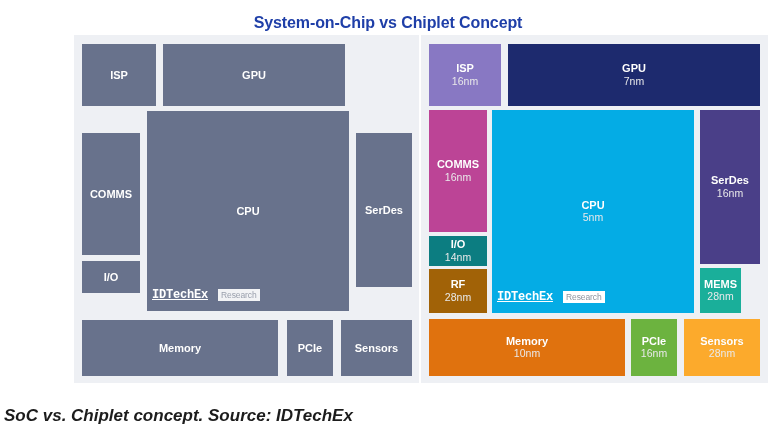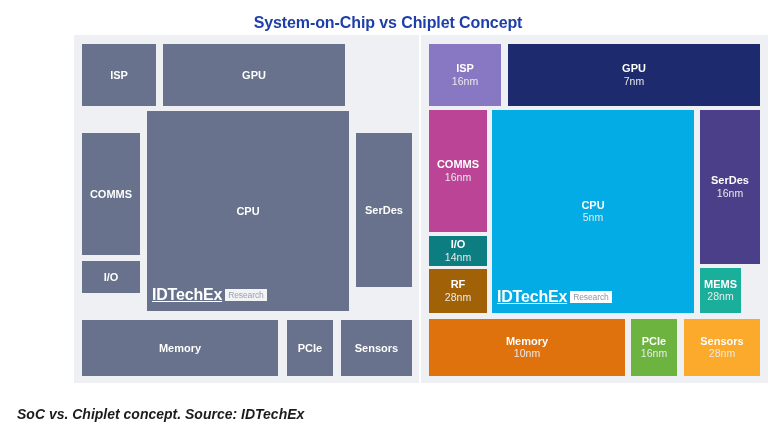--- a/index.html
+++ b/index.html
@@ -50,39 +50,40 @@
   }
   .soc .nm{font-size:11px;}
 
   
   .wm{
     position:absolute;
     display:flex;align-items:center;
     height:14px;
   }
   .wm .wm1{
-    font-size:16px;font-weight:bold;
+    font-size:12px;font-weight:bold;
     color:#ffffff;
     text-decoration:underline;
     letter-spacing:-0.2px;
+    font-family:Liberation Mono, monospace;
   }
   .wm .wm2{
     font-size:8.5px;
     color:#9aa0ad;
     background:#f2f3f5;
     padding:1px 3px 1px 3px;
-    margin-left:3px;
+    margin-left:10px;
     letter-spacing:-0.1px;
   }
   .wm.on-blue .wm1{color:#ffffff;}
   .wm.on-blue .wm2{color:#8e949f;background:#ffffff;}
 
   .caption{
-    position:absolute;left:17px;top:406px;
-    font-size:14px;
+    position:absolute;left:4px;top:406px;
+    font-size:17px;
     font-style:italic;
     font-weight:bold;
     color:#1c1c1c;
     white-space:nowrap;
   }
 </style>
 </head>
 <body>
 
 <div id="root">

